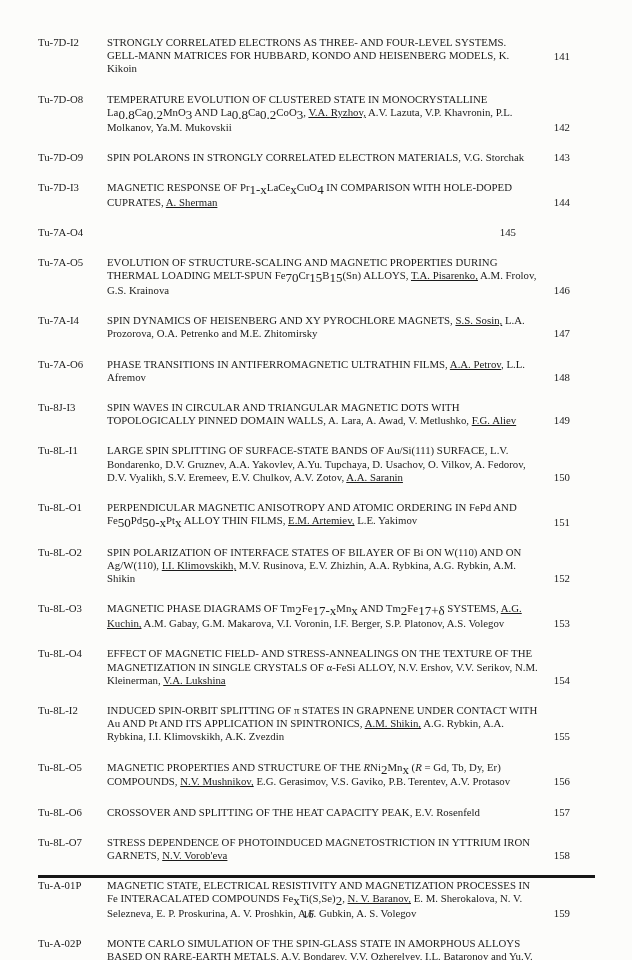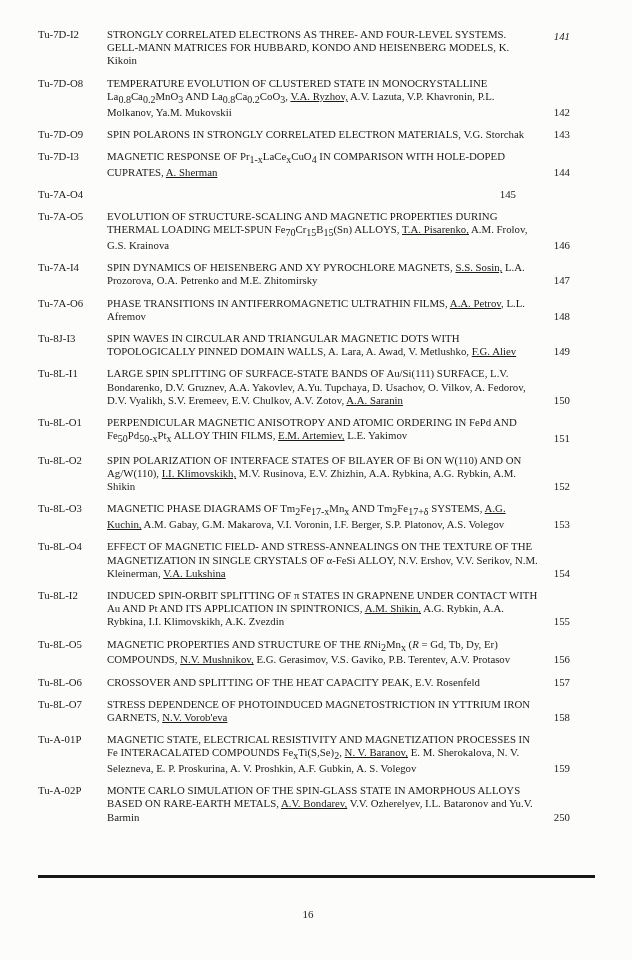--- a/index.html
+++ b/index.html
@@ -21,33 +21,33 @@
     width: 556px;
   }
   .entry {
     display: grid;
     grid-template-columns: 69px 433px 54px;
     margin-bottom: 9px;
   }
   .code, .title, .pagenum {
     font-size: 10.8px;
     line-height: 13.2px;
+    margin-top: 8px;
   }
   .pagenum {
     text-align: right;
     align-self: end;
     padding-right: 24px;
   }
   .pagenum.num-top {
     align-self: start;
-    margin-top: 2px;
-    font-style: italic;
+    margin-top: 22px;
   }
   .title .sub {
-    font-size: 10px;
+    font-size: 13px;
     vertical-align: -2.5px;
   }
   .title .u { text-decoration: underline; font-family: Liberation Serif, serif; }
   .title .i { font-style: italic; }
   .footer-rule {
     position: absolute;
     left: 38px; top: 875px;
     width: 557px; height: 2.5px;
     background: #171717;
   }

